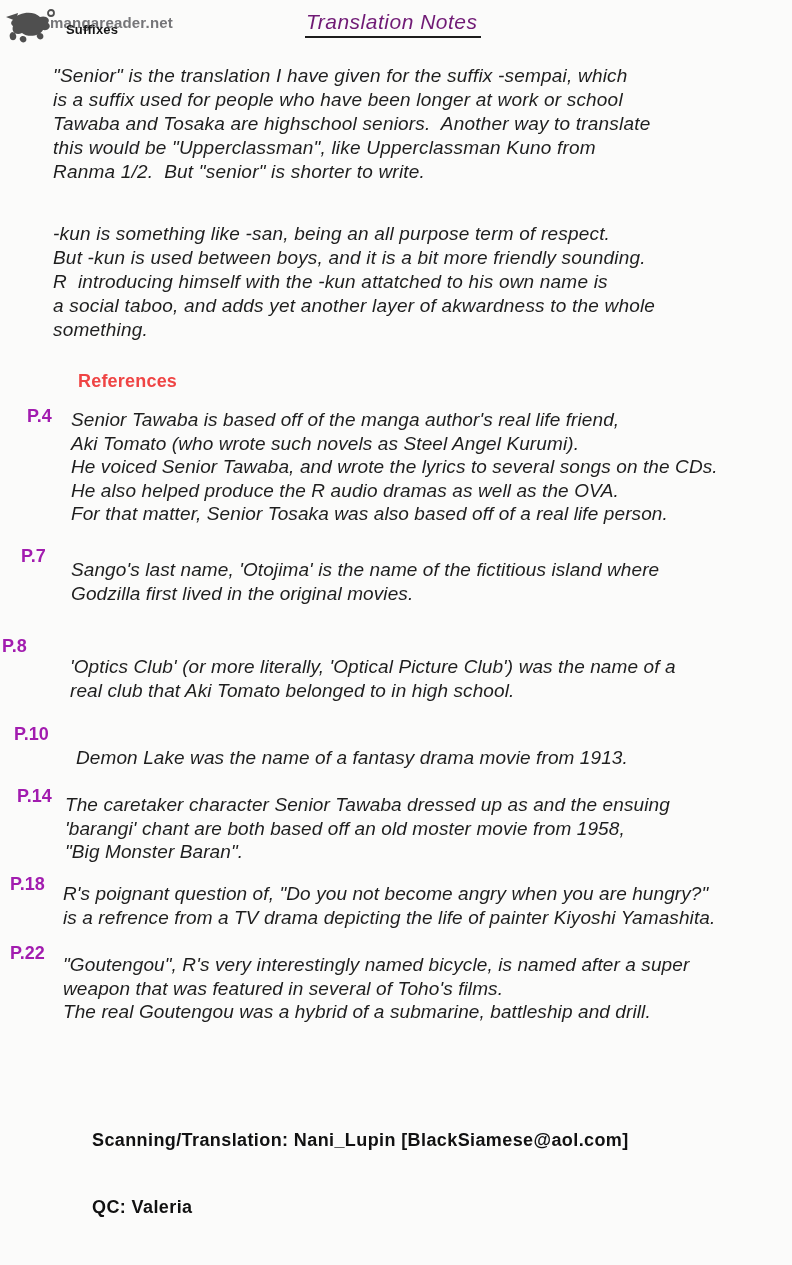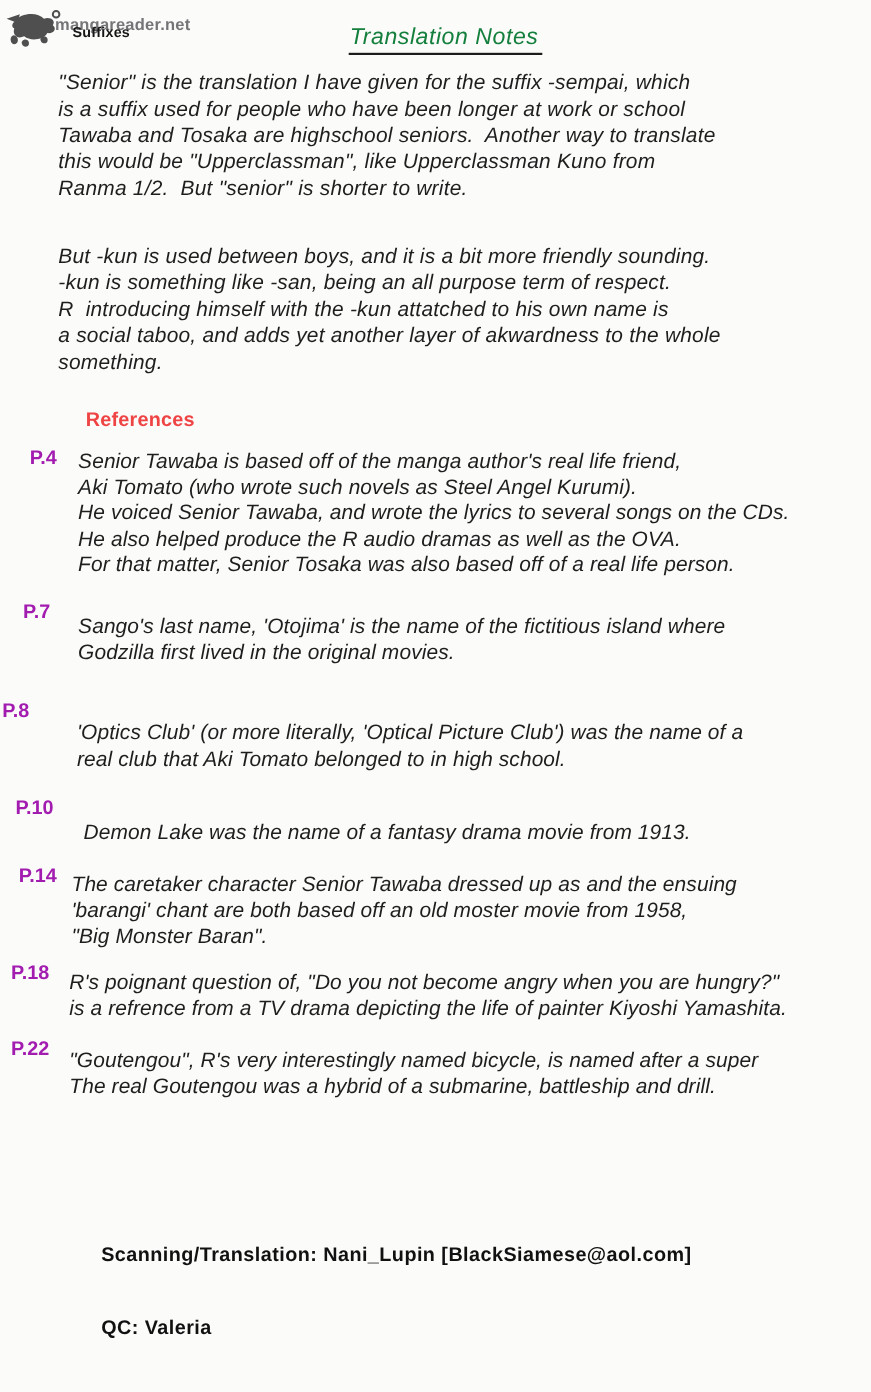--- a/index.html
+++ b/index.html
@@ -20,22 +20,22 @@
     position:absolute; left:46px; top:8px;
     font-size:15px; font-weight:700; color:#757578; letter-spacing:0.2px;
     white-space:pre;
   }
   .suffixes {
     position:absolute; left:66px; top:22px; margin:0;
     font-size:13px; font-weight:700; color:#161616; letter-spacing:0.2px;
     white-space:pre;
   }
   .title {
-    position:absolute; left:301px; top:6px; margin:16px;
-    font-size:21px; font-weight:400; font-style:italic; color:#15803d;
+    position:absolute; left:301px; top:6px; margin:4px;
+    font-size:21px; font-weight:400; font-style:italic; color:#701a75;
     letter-spacing:0.5px; white-space:pre;
     border-bottom:2px solid #1c1c1c; padding:0 3px 2px 1px;
   }
 
   
   .ln { white-space:pre; }
   .intro {
     position:absolute; left:53px; width:720px;
     font-style:italic; font-size:19px; line-height:24px;
     letter-spacing:0.2px; color:#1e1e1e;
@@ -91,22 +91,22 @@
 
   <div class="intro intro-1">
     <div class="ln">"Senior" is the translation I have given for the suffix -sempai, which</div>
     <div class="ln">is a suffix used for people who have been longer at work or school</div>
     <div class="ln">Tawaba and Tosaka are highschool seniors.  Another way to translate</div>
     <div class="ln">this would be "Upperclassman", like Upperclassman Kuno from</div>
     <div class="ln">Ranma 1/2.  But "senior" is shorter to write.</div>
   </div>
 
   <div class="intro intro-2">
+    <div class="ln">-kun is something like -san, being an all purpose term of respect.</div>
     <div class="ln">But -kun is used between boys, and it is a bit more friendly sounding.</div>
-    <div class="ln">-kun is something like -san, being an all purpose term of respect.</div>
     <div class="ln">R  introducing himself with the -kun attatched to his own name is</div>
     <div class="ln">a social taboo, and adds yet another layer of akwardness to the whole</div>
     <div class="ln">something.</div>
   </div>
 
   <h3 class="refs-heading">References</h3>
 
   <div class="ref" style="top:406px">
     <span class="plabel" style="left:27px">P.4</span>
     <div class="rbody" style="left:71px; top:2px">
@@ -155,20 +155,21 @@
     <div class="rbody" style="left:63px; top:8px">
       <div class="ln">R's poignant question of, "Do you not become angry when you are hungry?"</div>
       <div class="ln">is a refrence from a TV drama depicting the life of painter Kiyoshi Yamashita.</div>
     </div>
   </div>
 
   <div class="ref" style="top:943px">
     <span class="plabel" style="left:10px">P.22</span>
     <div class="rbody" style="left:63px; top:10px">
       <div class="ln">"Goutengou", R's very interestingly named bicycle, is named after a super</div>
+      <div class="ln">weapon that was featured in several of Toho's films.</div>
       <div class="ln">The real Goutengou was a hybrid of a submarine, battleship and drill.</div>
     </div>
   </div>
 
   <div class="credits">
     <div class="ln">Scanning/Translation: Nani_Lupin [BlackSiamese@aol.com]</div>
     <div class="ln">QC: Valeria</div>
     <div class="ln">Sources for Refrences:</div>
     
   </div>

